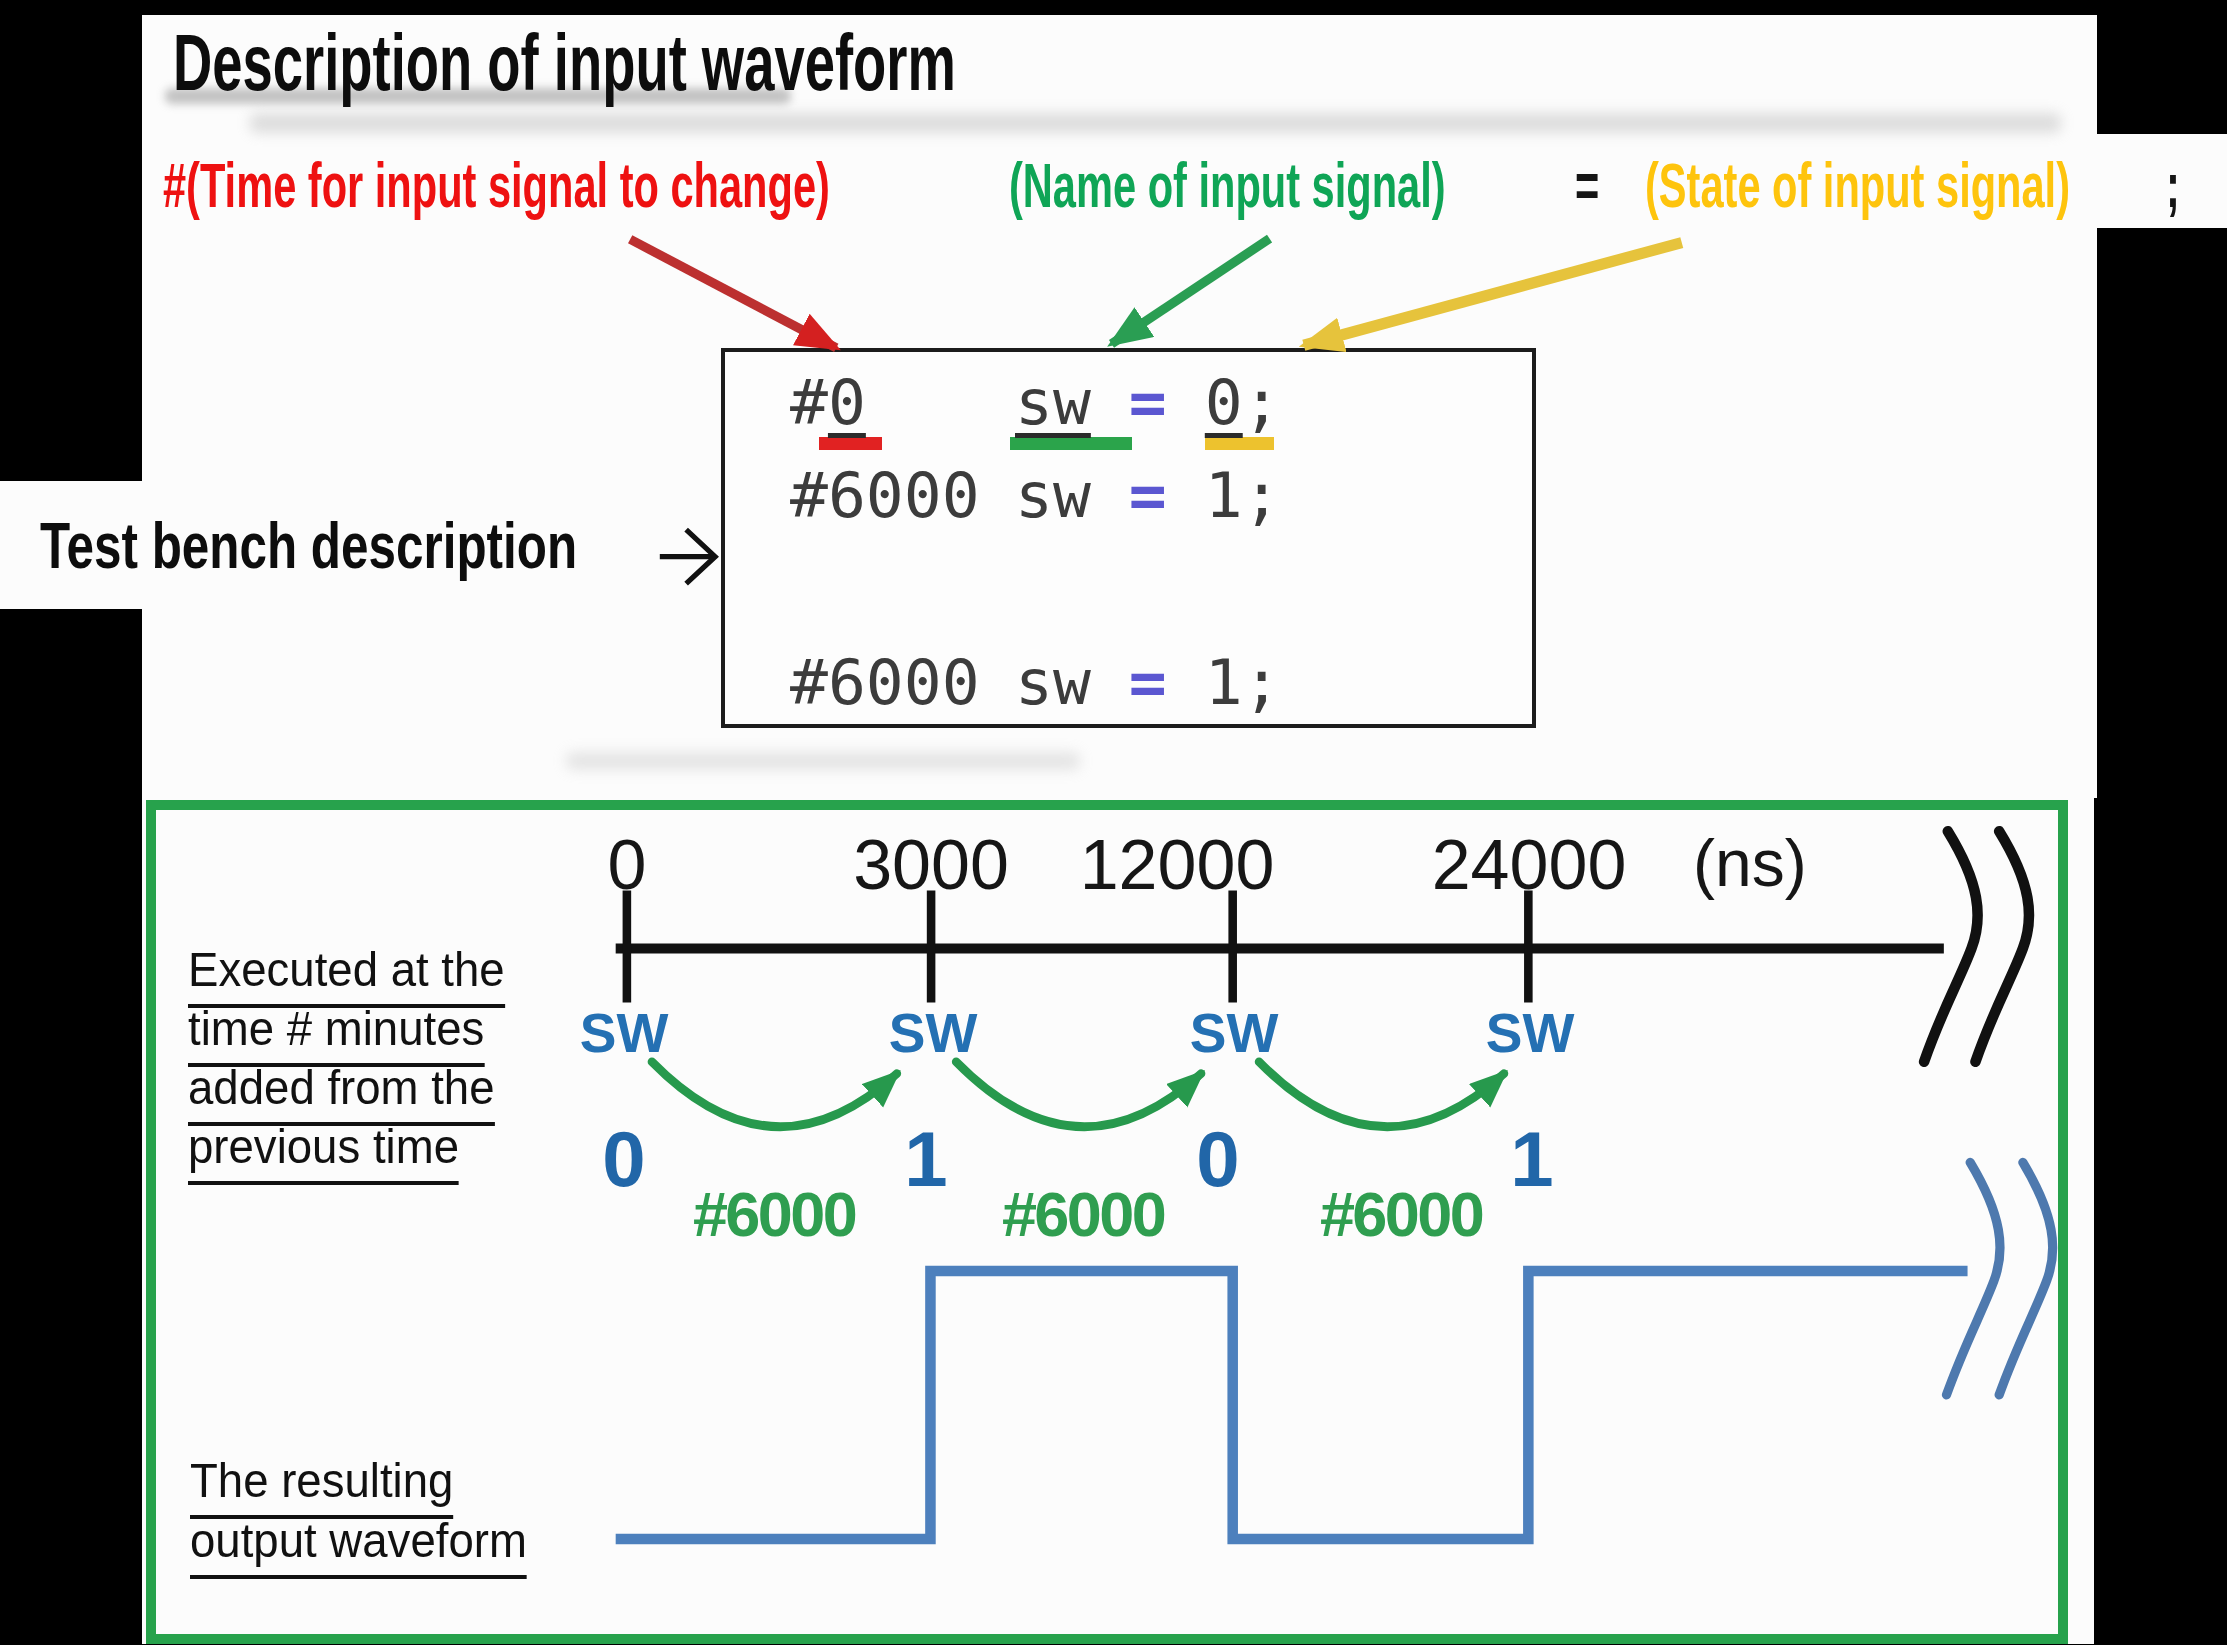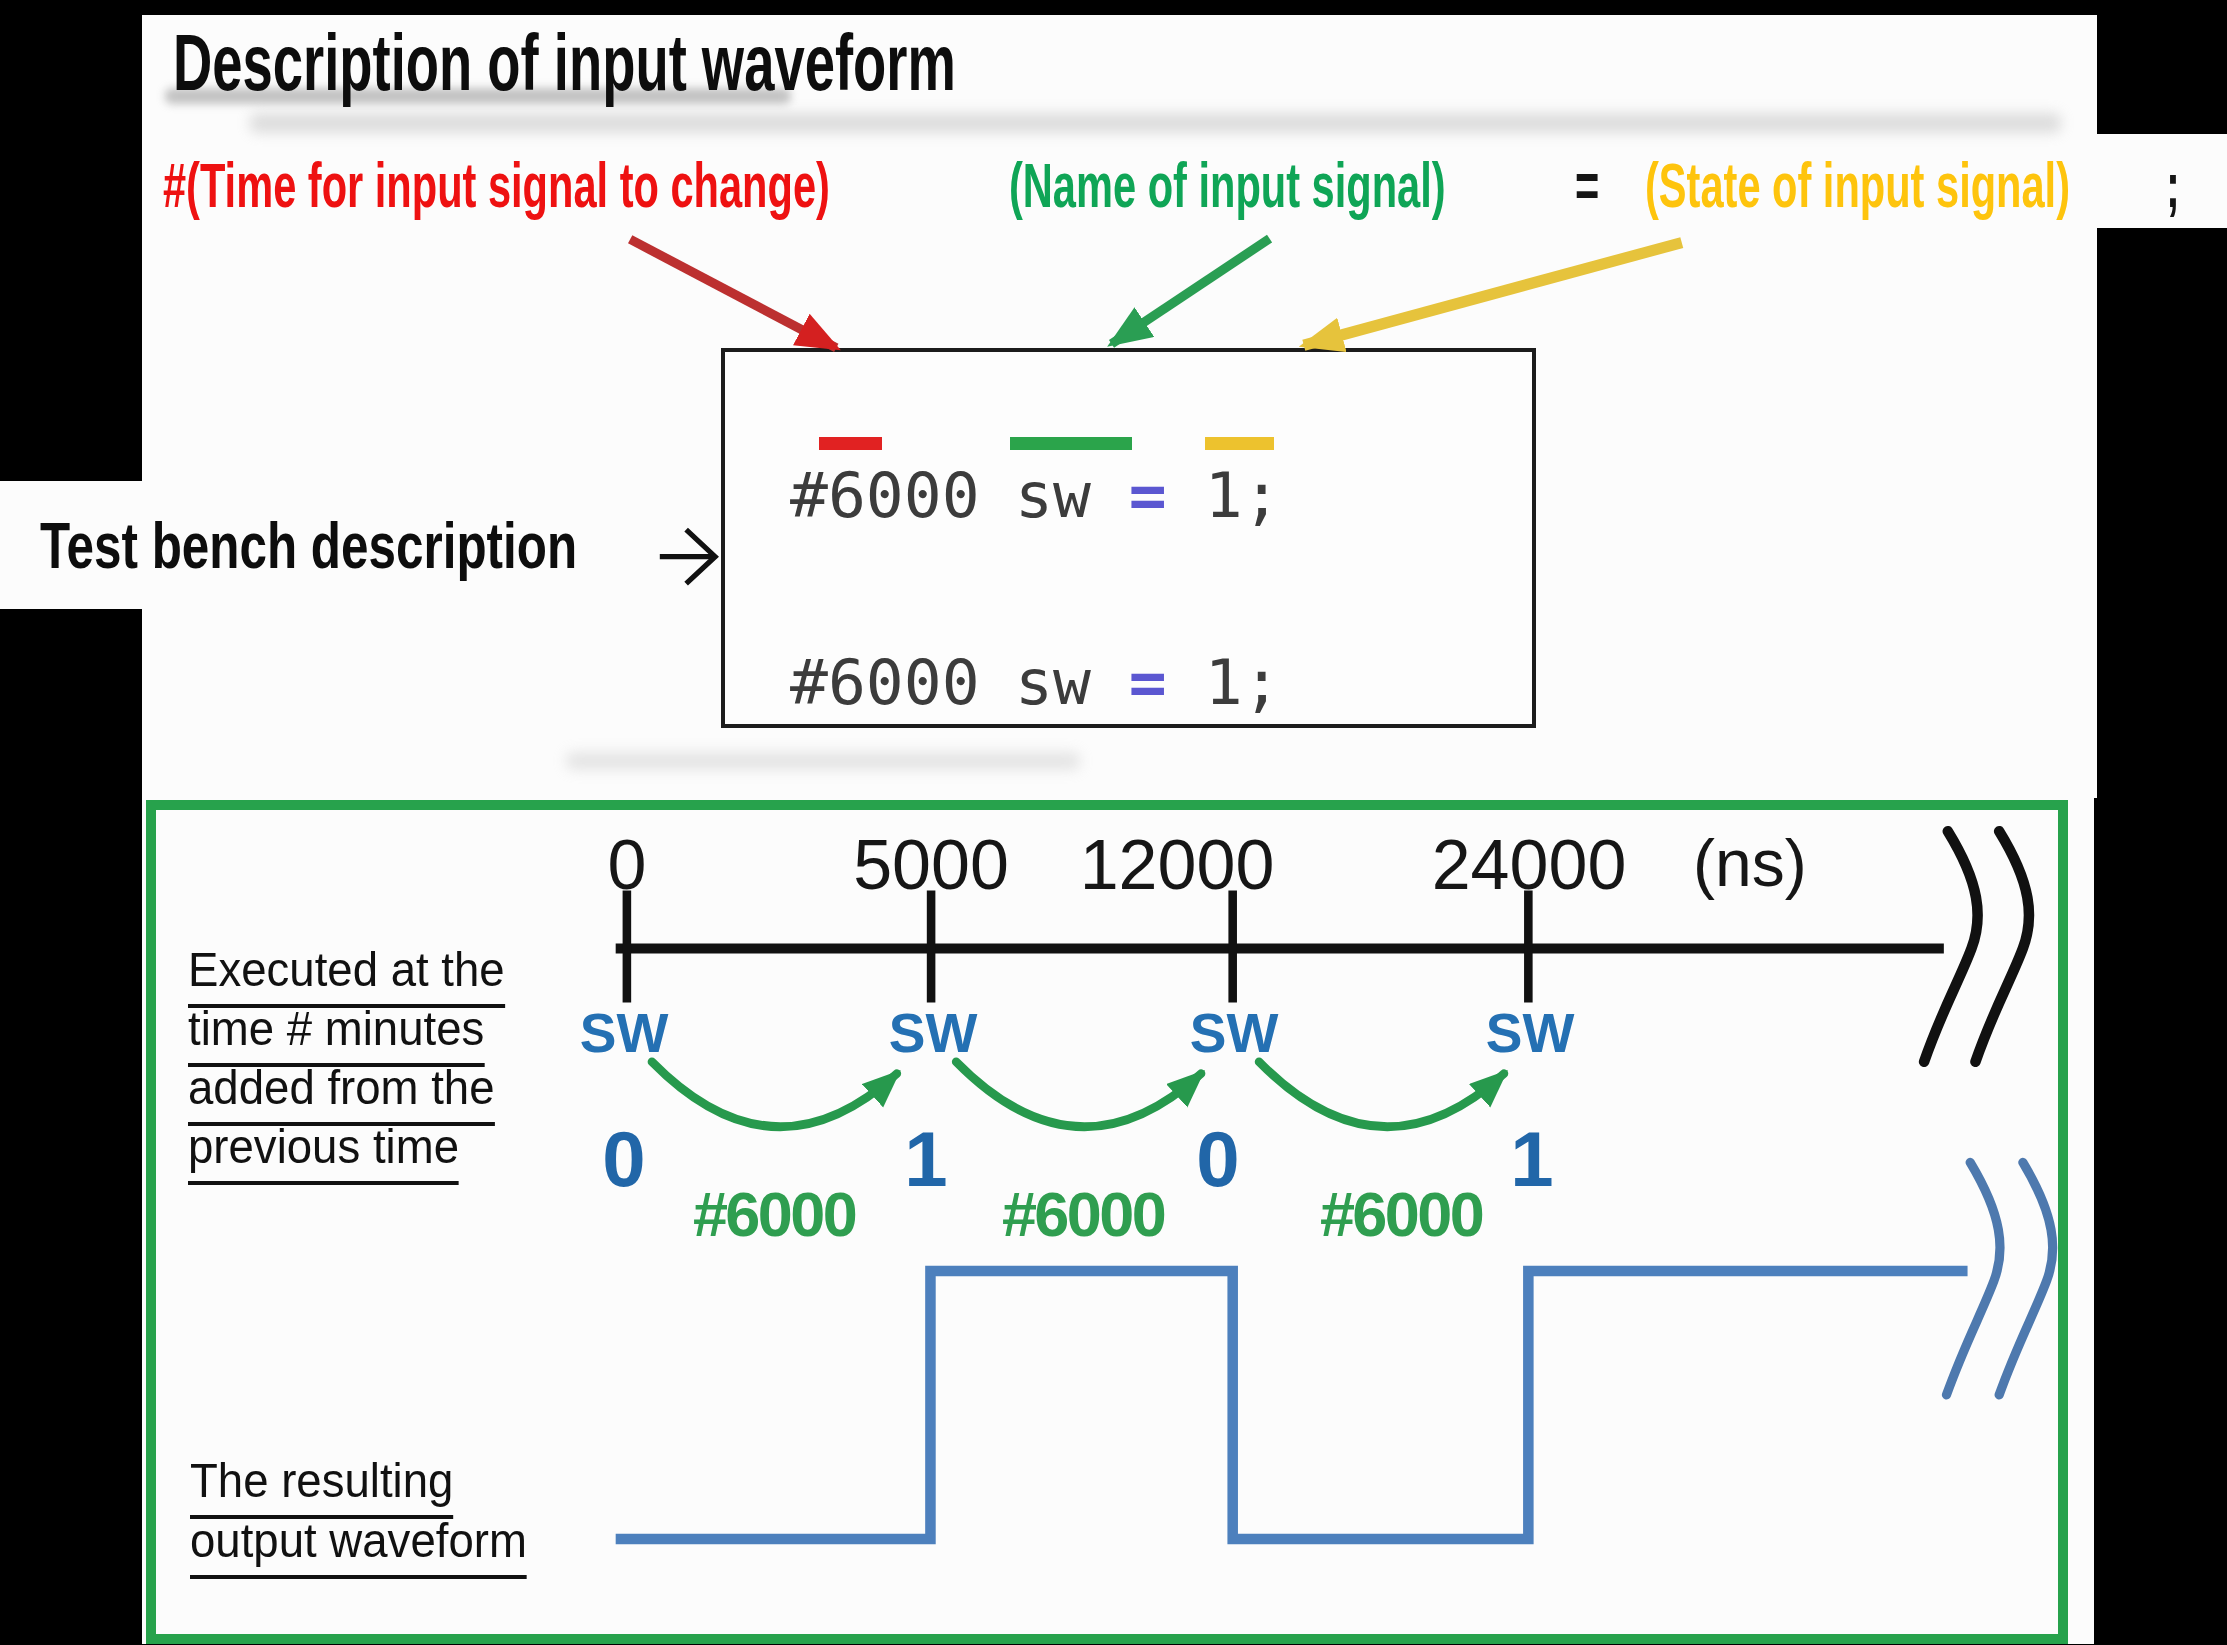--- a/index.html
+++ b/index.html
@@ -146,25 +146,26 @@
   <div class="abs title">Description of input waveform</div>
 
   <div class="abs ann ann-red">#(Time for input signal to change)</div>
   <div class="abs ann ann-green">(Name of input signal)</div>
   <div class="abs ann ann-eq">=</div>
   <div class="abs ann ann-yellow">(State of input signal)</div>
   <div class="abs ann ann-semi">;</div>
 
   <div class="abs tb-label">Test bench description</div>
 
+  <div class="code-row" style="top:366px"><span class="tok-time"><span>#</span><span class="u">0</span></span><span class="u">sw</span><span class="tok-eq">=</span><span class="u">0</span><span>;</span></div>
   <div class="code-row" style="top:459px"><span class="tok-time">#6000</span><span>sw</span><span class="tok-eq">=</span><span>1;</span></div>
   <div class="code-row" style="top:646px"><span class="tok-time">#6000</span><span>sw</span><span class="tok-eq">=</span><span>1;</span></div>
 
   <div class="tick-num" style="left:627px">0</div>
-  <div class="tick-num" style="left:931px">5000</div>
+  <div class="tick-num" style="left:931px">3000</div>
   <div class="tick-num" style="left:1177px">12000</div>
   <div class="tick-num" style="left:1529px">24000</div>
   <div class="ns-unit">(ns)</div>
 
   <div class="sw" style="left:624px">SW</div>
   <div class="sw" style="left:933px">SW</div>
   <div class="sw" style="left:1234px">SW</div>
   <div class="sw" style="left:1530px">SW</div>
 
   <div class="val" style="left:624px">0</div>

